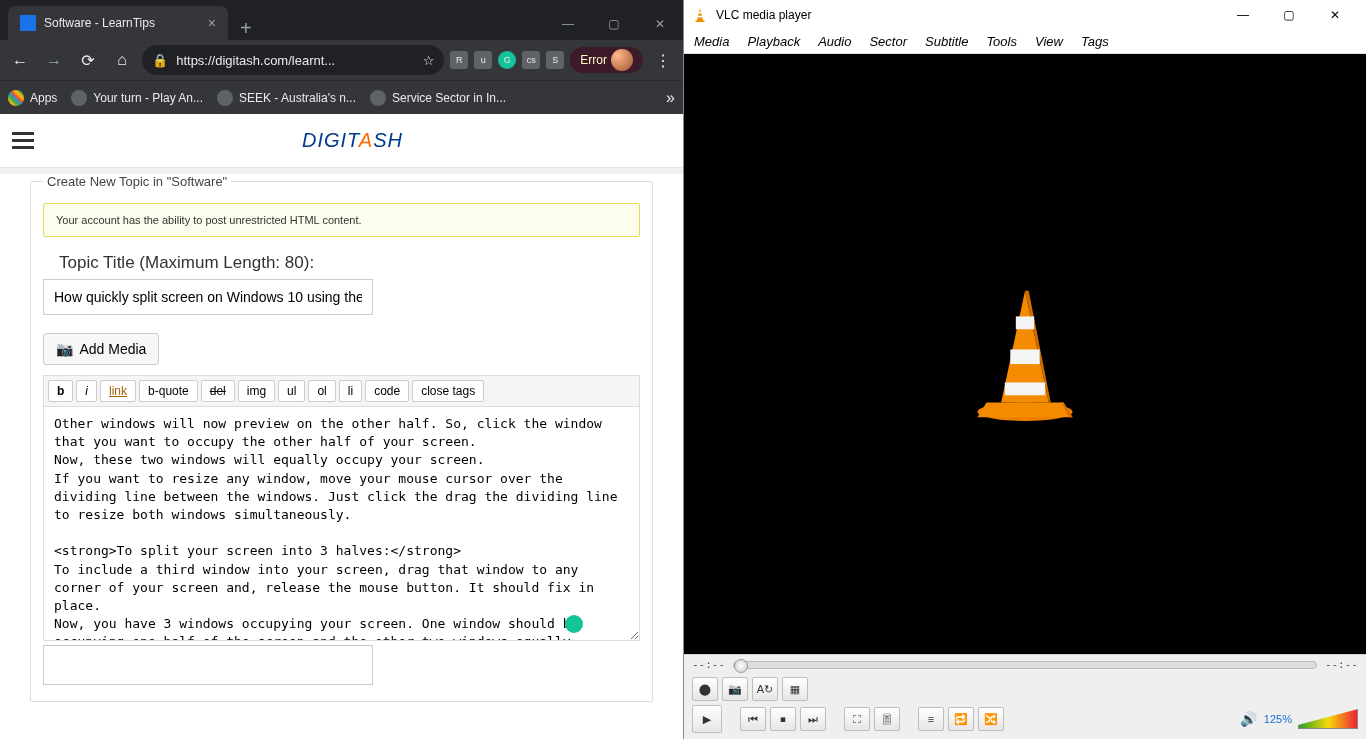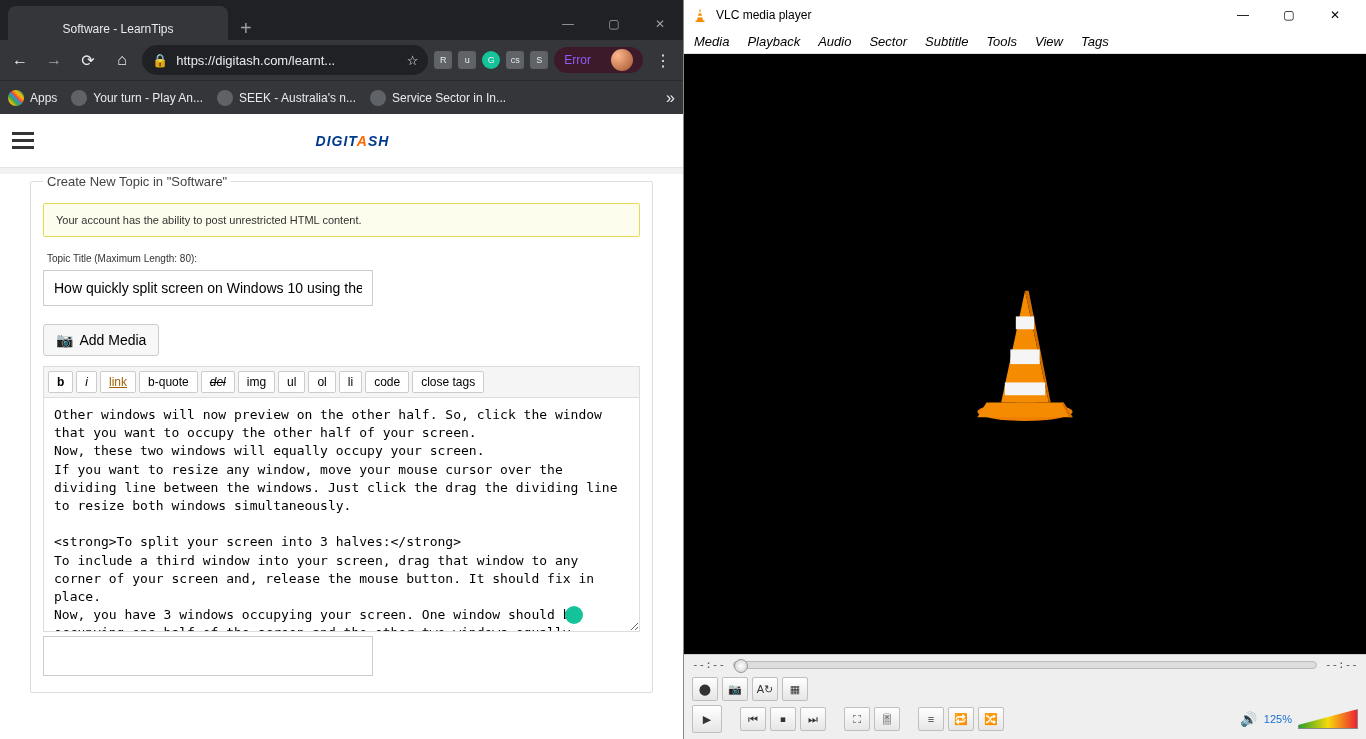--- a/index.html
+++ b/index.html
@@ -1,60 +1,60 @@
 <!DOCTYPE html>
 <html><head>
 <meta charset="utf-8">
 <style>
 * { margin: 0; padding: 0; box-sizing: border-box; }
 body { font-family: "Segoe UI", Arial, sans-serif; width: 1366px; height: 739px; overflow: hidden; position: relative; background: #000; }
 
 
 .chrome-window { position: absolute; left: 0; top: 0; width: 683px; height: 739px; background: #202124; display: flex; flex-direction: column; }
 .chrome-titlebar { height: 40px; display: flex; align-items: flex-end; background: #202124; }
-.chrome-tab { display: flex; align-items: center; gap: 8px; background: #35363a; border-radius: 8px 8px 0 0; padding: 8px 12px; margin-left: 8px; width: 220px; height: 34px; color: #e8eaed; font-size: 12px; flex-direction: column; }
+.chrome-tab { display: flex; align-items: center; gap: 8px; background: #35363a; border-radius: 8px 8px 0 0; padding: 8px 12px; margin-left: 8px; width: 220px; height: 34px; color: #e8eaed; font-size: 12px; }
 .chrome-tab .favicon { width: 16px; height: 16px; background: #1a73e8; }
 .chrome-tab .tab-close { margin-left: auto; color: #9aa0a6; font-size: 14px; cursor: pointer; }
 .chrome-newtab { color: #9aa0a6; font-size: 20px; padding: 0 12px; cursor: pointer; }
 .chrome-wincontrols { margin-left: auto; display: flex; }
 .chrome-wincontrols div { width: 46px; height: 32px; display: flex; align-items: center; justify-content: center; color: #9aa0a6; font-size: 12px; }
 .chrome-toolbar { height: 40px; display: flex; align-items: center; background: #35363a; padding: 0 6px; gap: 6px; }
 .nav-btn { width: 28px; height: 28px; display: flex; align-items: center; justify-content: center; color: #9aa0a6; cursor: pointer; font-size: 16px; }
 .nav-btn.active { color: #e8eaed; }
 .addr { flex: 1; background: #202124; border-radius: 16px; height: 30px; display: flex; align-items: center; padding: 0 10px; color: #e8eaed; font-size: 13px; gap: 8px; }
 .lock { color: #9aa0a6; }
-.error-badge { background: #3c1a2a; color: #8b5cf6; border-radius: 16px; padding: 2px 10px; font-size: 12px; display: flex; align-items: center; gap: 20px; }
+.error-badge { background: #3c1a2a; color: #fef9c3; border-radius: 16px; padding: 2px 10px; font-size: 12px; display: flex; align-items: center; gap: 4px; }
 .avatar { width: 22px; height: 22px; border-radius: 50%; background: radial-gradient(circle at 30% 30%, #ffb88c, #a0522d); }
 .ext-icon { width: 18px; height: 18px; background: #5f6368; border-radius: 3px; font-size: 9px; color: #e8eaed; display: flex; align-items: center; justify-content: center; }
 .bookmarks { height: 34px; background: #35363a; display: flex; align-items: center; padding: 0 8px; gap: 14px; border-top: 1px solid #2a2b2e; }
 .bm { display: flex; align-items: center; gap: 6px; color: #e8eaed; font-size: 12px; cursor: pointer; }
 .bm-icon { width: 16px; height: 16px; background: #5f6368; border-radius: 50%; }
 .bm-more { margin-left: auto; color: #e8eaed; }
 
 .page-wrap { flex: 1; background: #f1f1f1; overflow: hidden; position: relative; }
 .page-scroll { position: absolute; inset: 0; overflow-y: scroll; }
 .page-header { height: 54px; background: #fff; display: flex; align-items: center; padding: 0 12px; border-bottom: 1px solid #e5e5e5; }
 .hamburger { display: flex; flex-direction: column; gap: 4px; cursor: pointer; }
 .hamburger span { width: 22px; height: 3px; background: #333; }
-.logo { margin: 17px auto; font-weight: 700; font-size: 14px; font-style: italic; color: #003a8c; letter-spacing: 1px; }
+.logo { margin: 17px auto; font-weight: 400; font-size: 20px; font-style: italic; color: #003a8c; letter-spacing: 1px; }
 .logo .accent { color: #ff6a00; }
 
 .forum-body { padding: 0 30px 30px 30px; background: #fff; margin: 0; }
 .forum-fieldset { border: 1px solid #ddd; border-radius: 2px; padding: 14px 12px 16px 12px; margin-top: 6px; }
 .forum-legend { font-size: 13px; color: #444; padding: 0 4px; }
 .notice { background: #fdfdee; border: 1px solid #e6db55; padding: 10px 12px; font-size: 11px; color: #333; border-radius: 2px; margin-bottom: 16px; }
-.form-label { font-size: 10px; color: #333; margin: 14px 0 6px 4px; display: block; }
+.form-label { font-size: 17px; color: #333; margin: 14px 0 6px 16px; display: block; }
 .title-input { width: 330px; padding: 9px 10px; border: 1px solid #ccc; font-size: 14px; }
 .add-media { display: inline-flex; align-items: center; gap: 6px; border: 1px solid #ccc; background: #f7f7f7; padding: 7px 12px; font-size: 14px; margin-top: 18px; cursor: pointer; border-radius: 3px; }
 .quicktags { margin-top: 10px; border: 1px solid #ddd; border-bottom: none; background: #f5f5f5; padding: 4px; display: flex; gap: 3px; flex-wrap: wrap; }
 .qt-btn { border: 1px solid #ccc; background: #fff; padding: 3px 8px; font-size: 12px; cursor: pointer; border-radius: 2px; }
 .qt-b { font-weight: 700; }
 .qt-i { font-style: italic; }
 .qt-link { text-decoration: underline; color: #a16207; }
-.qt-del { text-decoration: line-through; font-style: italic; }
+.qt-del { text-decoration: line-through; }
 .editor { width: 100%; height: 235px; border: 1px solid #ddd; font-family: Consolas, monospace; font-size: 13px; padding: 8px 10px; resize: vertical; line-height: 1.4; }
 .grammarly { position: absolute; right: 100px; width: 18px; height: 18px; border-radius: 50%; background: #15c39a; margin-top: -30px; }
 .tags-input { width: 330px; height: 40px; border: 1px solid #ccc; }
 .page-scroll::-webkit-scrollbar { width: 17px; }
 .page-scroll::-webkit-scrollbar-track { background: #f1f1f1; }
 .page-scroll::-webkit-scrollbar-thumb { background: #c1c1c1; }
 
 
 .vlc-window { position: absolute; left: 683px; top: 0; width: 683px; height: 739px; background: #fff; display: flex; flex-direction: column; border-left: 1px solid #888; }
 .vlc-titlebar { height: 30px; display: flex; align-items: center; padding: 0 8px; }

